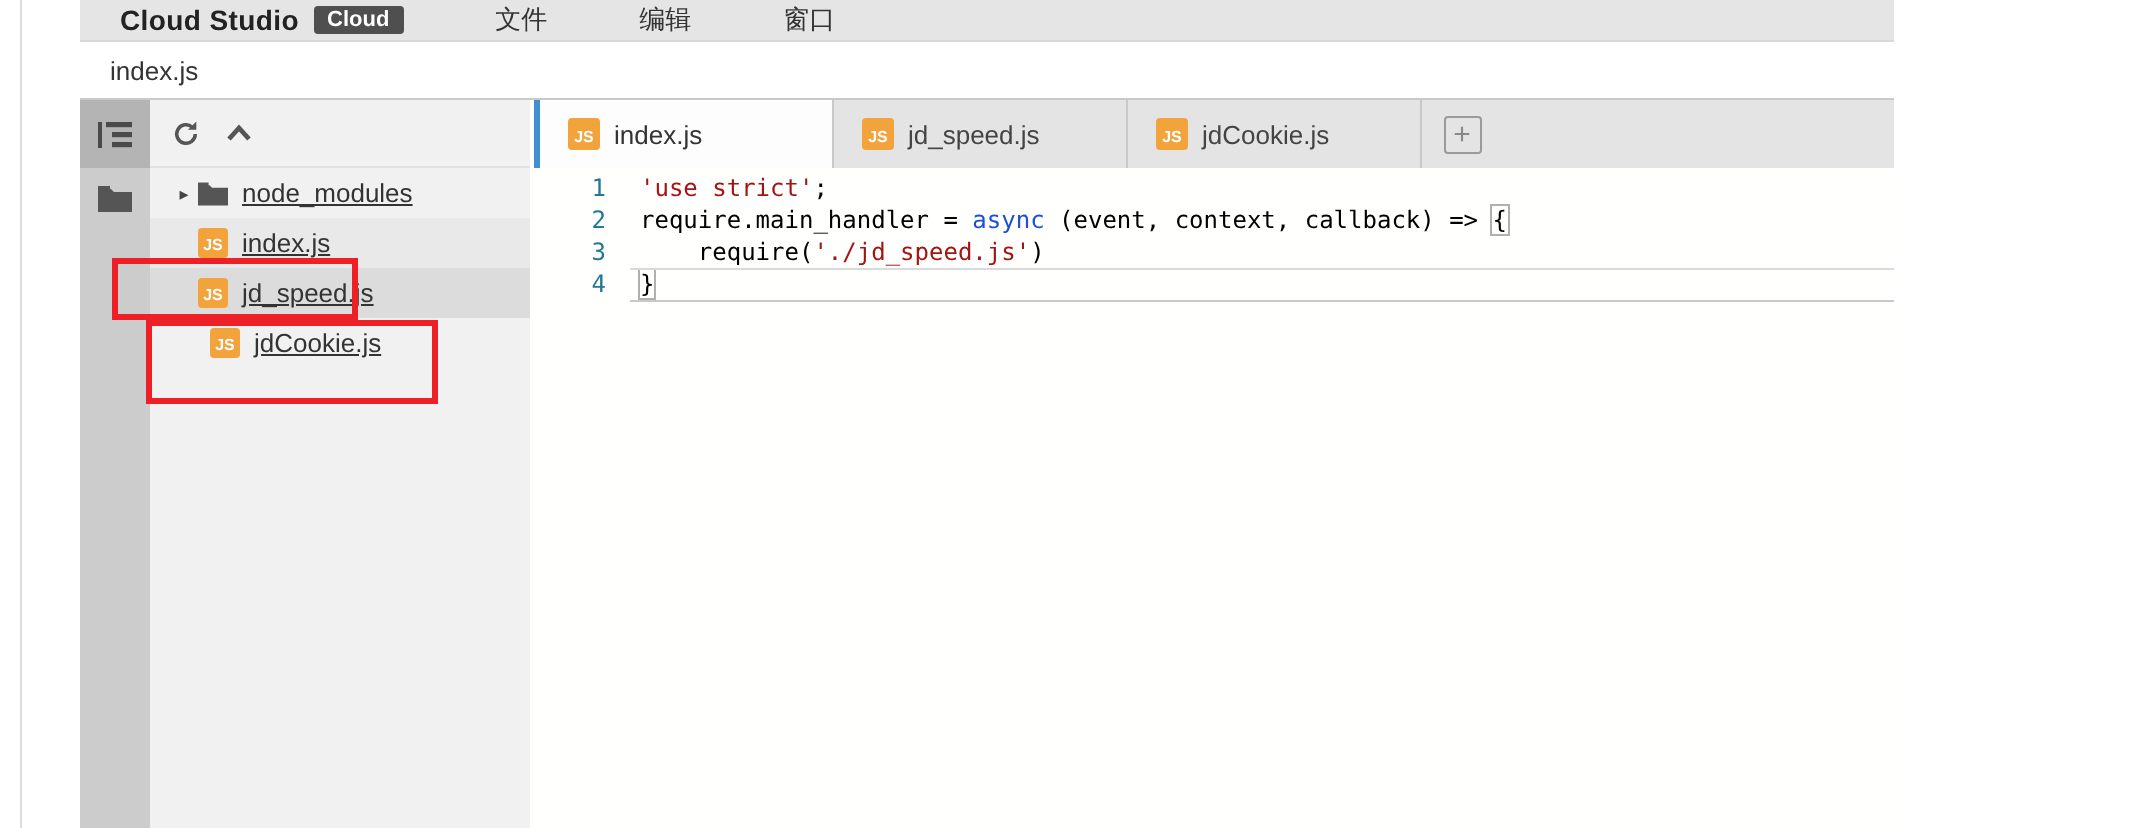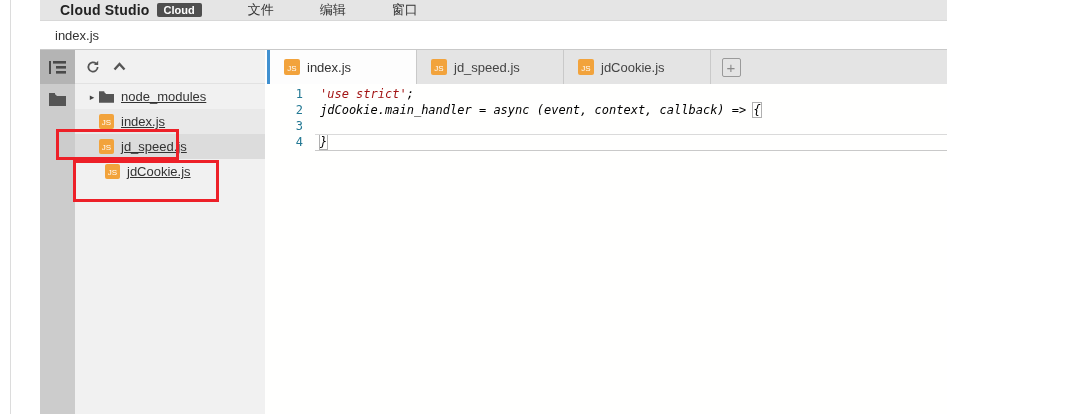--- a/index.html
+++ b/index.html
@@ -34,21 +34,21 @@
                padding-left:10px; gap:10px; }
   .sb-ico { width:16px; height:16px; display:flex; align-items:center; justify-content:center; }
   .tree { flex:1; }
   .trow { height:25px; display:flex; align-items:center; font-size:13px; color:#333; cursor:default; }
   .trow .twist { width:14px; margin-left:10px; font-size:9px; color:#444; text-align:center; }
   .trow .noTwist { width:14px; margin-left:10px; }
   .trow .lbl { margin-left:7px; white-space:nowrap;text-decoration:underline; }
   .trow.open-file { background:#e9e9e9; }
   .trow.selected  { background:#dcdcdc; }
   .jsicon { width:15px; height:15px; background:#f2a33c; border-radius:2px; color:#fff;
-            font-size:8px; font-weight:normal; display:flex; align-items:flex-end; justify-content:center;
+            font-size:8px; font-weight:bold; display:flex; align-items:flex-end; justify-content:center;
             line-height:9px; padding-bottom:2px; flex:0 0 auto; }
 
   
   .editor-col { flex:1; display:flex; flex-direction:column; min-width:0; }
   .tabbar { height:34px; background:#e4e4e4; display:flex; flex:0 0 auto; }
   .tab-gap { width:2px; background:#fff; }
   .tab-accent { width:3px; background:#4090d0; }
   .tab { width:147px; display:flex; align-items:center; padding-left:14px; gap:7px;
          font-size:13px; color:#444; border-right:1px solid #c9c9c9; cursor:default; }
   .tab .jsicon { width:16px; height:16px; }
@@ -57,23 +57,23 @@
   .plus { width:19px; height:19px; border:1px solid #9a9a9a; border-radius:2px; color:#8a8a8a;
           font-size:15px; line-height:17px; text-align:center; background:transparent; }
   .tab-rest { flex:1; }
 
   
   .editor { flex:1; background:#fffffe; position:relative;
             font-family:"DejaVu Sans Mono","Liberation Mono",monospace; font-size:12px;
             padding-top:2px; overflow:hidden; }
   .code-line { height:16px; line-height:16px; display:flex; white-space:pre; }
   .ln { width:55px; padding-right:17px; text-align:right; color:#237893; flex:0 0 auto; }
-  .code { white-space:pre; color:#000;font-style:italic; }
+  .code { white-space:pre; color:#000; }
   .tok-str { color:#a31515; }
-  .tok-kw  { color:#000000; }
+  .tok-kw  { color:#1d4ed8; }
   .tok-brk { border:1px solid #b0b0b0; margin:-1px; }
   .cur-line { position:absolute; left:50px; top:50px; width:707px; height:17px;
               border-top:1px solid #dadada; border-bottom:1px solid #c9c9c9; }
 
   
   .minimap { position:absolute; top:2px; right:2px; width:42px; }
   .mrow { display:flex; gap:1px; margin-bottom:1px; height:3px; }
   .mseg { height:3px; border-radius:1px; }
   .m-red { background:#c46a6a; } .m-dark { background:#6b6b6b; } .m-blue { background:#6e8fd8; }
 
@@ -200,24 +200,25 @@
 
         <div class="editor">
           <div class="cur-line"></div>
 
           <div class="code-line">
             <span class="ln">1</span>
             <span class="code"><span class="tok-str">'use strict'</span><span>;</span></span>
           </div>
           <div class="code-line">
             <span class="ln">2</span>
-            <span class="code"><span>jdCookie.main_handler = </span><span class="tok-kw">async</span><span> (event, context, callback) =&gt; </span><span class="tok-brk">{</span></span>
+            <span class="code"><span>require.main_handler = </span><span class="tok-kw">async</span><span> (event, context, callback) =&gt; </span><span class="tok-brk">{</span></span>
           </div>
           <div class="code-line">
             <span class="ln">3</span>
+            <span class="code"><span>    require(</span><span class="tok-str">'./jd_speed.js'</span><span>)</span></span>
           </div>
           <div class="code-line">
             <span class="ln">4</span>
             <span class="code"><span class="tok-brk">}</span></span>
           </div>
 
           <div class="minimap">
             <div class="mrow">
                 <span class="mseg m-red" style="width:11px"></span>
                 <span class="mseg m-dark" style="width:2px"></span>

